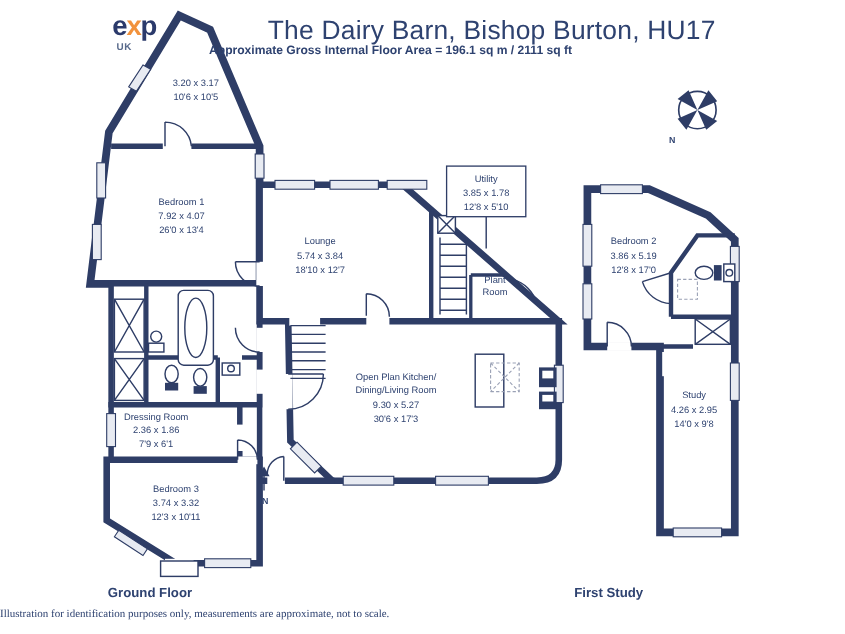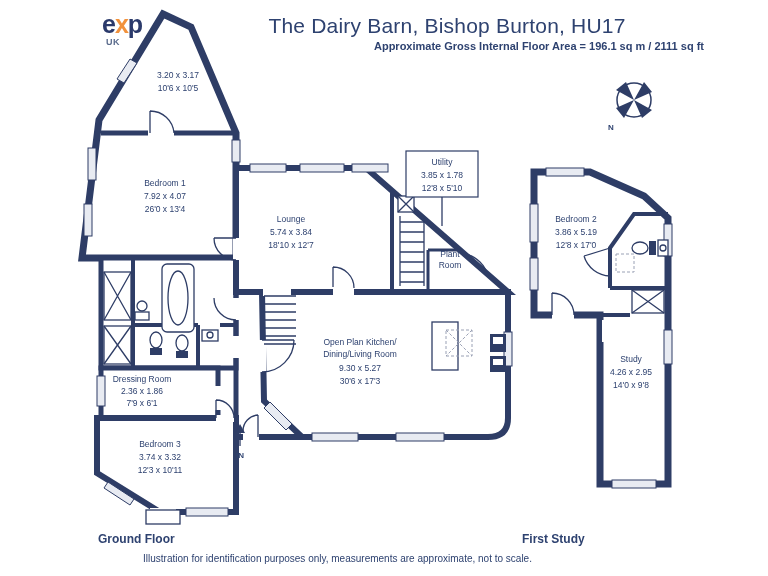--- a/index.html
+++ b/index.html
@@ -1,25 +1,25 @@
 <!DOCTYPE html>
 <html><head>
 <meta charset="utf-8">
 <style>
   html,body{margin:0;padding:0;background:#fff;width:768px;height:576px;overflow:hidden;
     font-family:"Liberation Sans",sans-serif;}
   .abs{position:absolute;}
   #stage{position:relative;width:768px;height:576px;background:#fff;}
-  .title{left:190px;top:14px;width:514px;text-align:center;font-size:21px;color:#2e4270;letter-spacing:.2px;}
-  .subtitle{left:190px;top:40px;width:514px;text-align:right;font-size:11px;font-weight:bold;color:#2e4270;}
+  .title{left:190px;top:14px;width:514px;text-align:center;font-size:24px;color:#2e4270;letter-spacing:.2px;}
+  .subtitle{left:190px;top:40px;width:514px;text-align:left;font-size:11px;font-weight:bold;color:#2e4270;}
   .logo{left:102px;top:12px;font-size:25px;font-weight:bold;letter-spacing:-1px;line-height:1;}
   .logo .n{color:#2b3a6b;} .logo .o{color:#f2923c;}
   .logo-uk{left:106px;top:37px;font-size:9px;color:#5a6b8c;letter-spacing:.5px;font-weight:bold;}
   .floorlbl{font-size:12px;font-weight:bold;color:#2e4270;text-align:right;}
-  .footer{left:0;top:553px;width:675px;text-align:center;font-size:10px;color:#2e4270;}
+  .footer{left:0;top:553px;width:675px;text-align:left;font-size:10px;color:#2e4270;font-family:Liberation Serif, serif;}
   svg{position:absolute;left:0;top:0;}
   svg text{font-family:"Liberation Sans",sans-serif;font-size:8.5px;fill:#2e4270;text-anchor:middle;}
   svg text.tiny{font-size:8px;font-weight:bold;}
   .wall{fill:#ffffff;stroke:#2e3d66;stroke-linejoin:miter;}
   .iw{stroke:#2e3d66;fill:none;}
   .thin{stroke:#2e3d66;stroke-width:1.3;fill:none;}
   .fixt{stroke:#2e3d66;stroke-width:1.3;fill:#ffffff;}
   .dark{fill:#2e3d66;stroke:none;}
   .win{fill:#e8ebf2;stroke:#2e3d66;stroke-width:1;}
   .gap{fill:#ffffff;stroke:none;}

